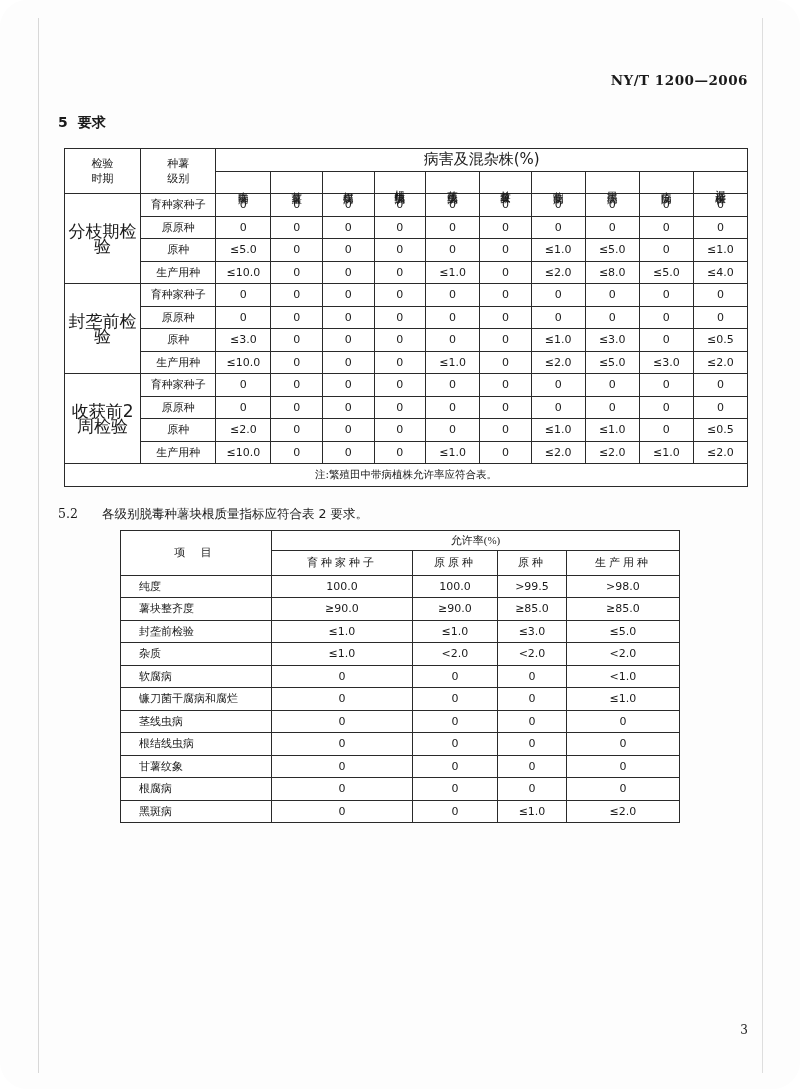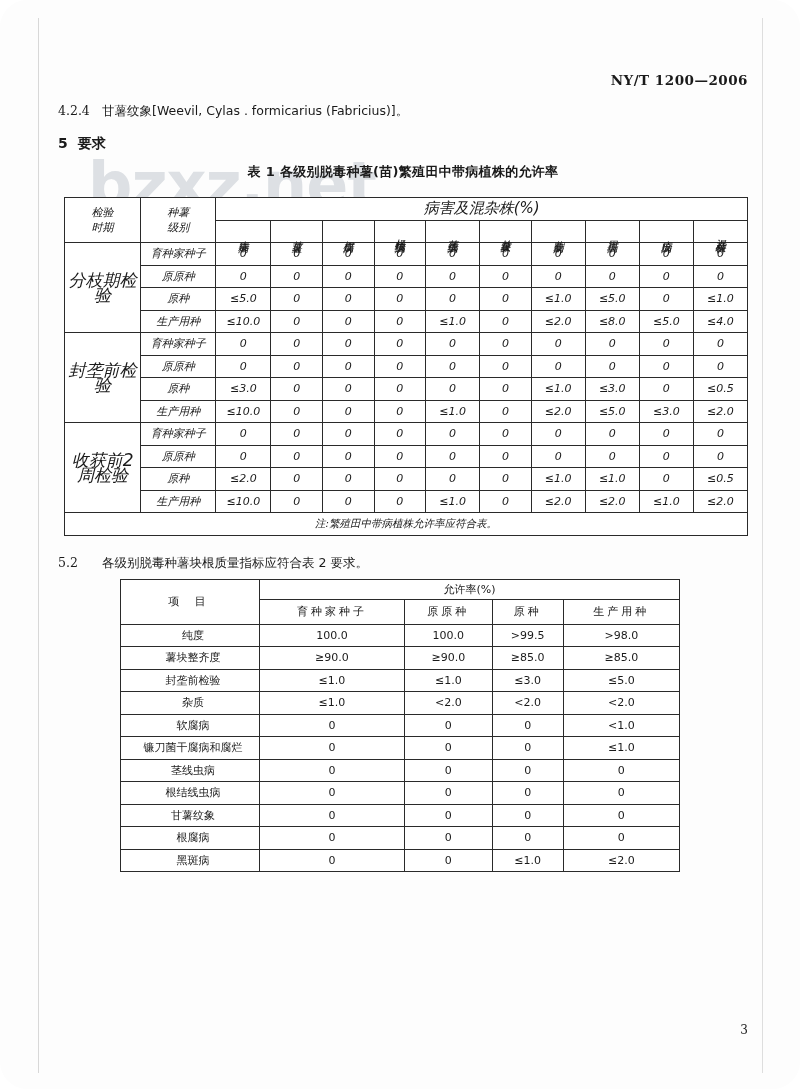--- a/index.html
+++ b/index.html
@@ -88,21 +88,21 @@
   }
   table.grid th, table.grid td {
     border: 1px solid #2a2a2a;
     text-align: center;
     vertical-align: middle;
     padding: 0;
     font-weight: normal;
   }
 
   
-  #table1-wrap { margin: 16px 0 0 6px; font-style: italic; }
+  #table1-wrap { margin: 16px 0 0 6px; }
   table#table1 { width: 684px; }
   table#table1 td, table#table1 th { height: 21.5px; }
 
   .vtext {
     writing-mode: vertical-rl;
     text-orientation: upright;
     letter-spacing: 1px;
     display: inline-block;
     line-height: 1.05;
     font-size: 10.5px;
@@ -127,27 +127,27 @@
     padding: 2px 0 2px 6px;
     font-size: 10.5px;
     height: 19px;
   }
 
   
   #table2-wrap { margin: 6px 0 0 62px; }
   table#table2 { width: 560px; }
   table#table2 td, table#table2 th { height: 21.5px; font-size: 11px; }
   table#table2 td.itemlabel {
-    text-align: center;
-    padding-left: 6px;
+    text-align: left;
+    padding-left: 18px;
     width: 132px;
     font-family: Liberation Serif, serif;
   }
   table#table2 th.item-corner { width: 132px; height: 43px; letter-spacing: 6px; }
-  table#table2 th.allow-span { height: 19px; }
+  table#table2 th.allow-span { height: 19px; font-family: Liberation Serif, serif; }
   table#table2 th.gradecol { height: 24px; letter-spacing: 3px; }
 
   
   .page-num {
     position: absolute;
     right: 52px;
     bottom: 52px;
     font-size: 12px;
     font-family: "DejaVu Serif", "Liberation Serif", serif;
   }
@@ -185,32 +185,27 @@
   <div class="edge-line edge-left"></div>
   <div class="edge-line edge-right"></div>
 
   <div class="doc-header">NY/T 1200—2006</div>
 
   <div class="watermark">bzxz.net</div>
   <div class="watermark2">bzxz.net</div>
 
   <div class="content">
 
-    <div class="clause">
-      <span class="num">4.2.4</span>
-      <span class="txt">甘薯纹象[Weevil, Cylas . formicarius (Fabricius)]。</span>
-    </div>
 
     <div class="section-head">
       <span>5</span>
       <span>要求</span>
     </div>
 
 
-    <div class="table-caption">表 1  各级别脱毒种薯(苗)繁殖田中带病植株的允许率</div>
 
     <div id="table1-wrap">
       <table class="grid" id="table1">
         <thead>
           <tr>
             <th class="corner-insp" rowspan="2">
               <div>检验</div>
               <div>时期</div>
             </th>
             <th class="corner-grade" rowspan="2">

